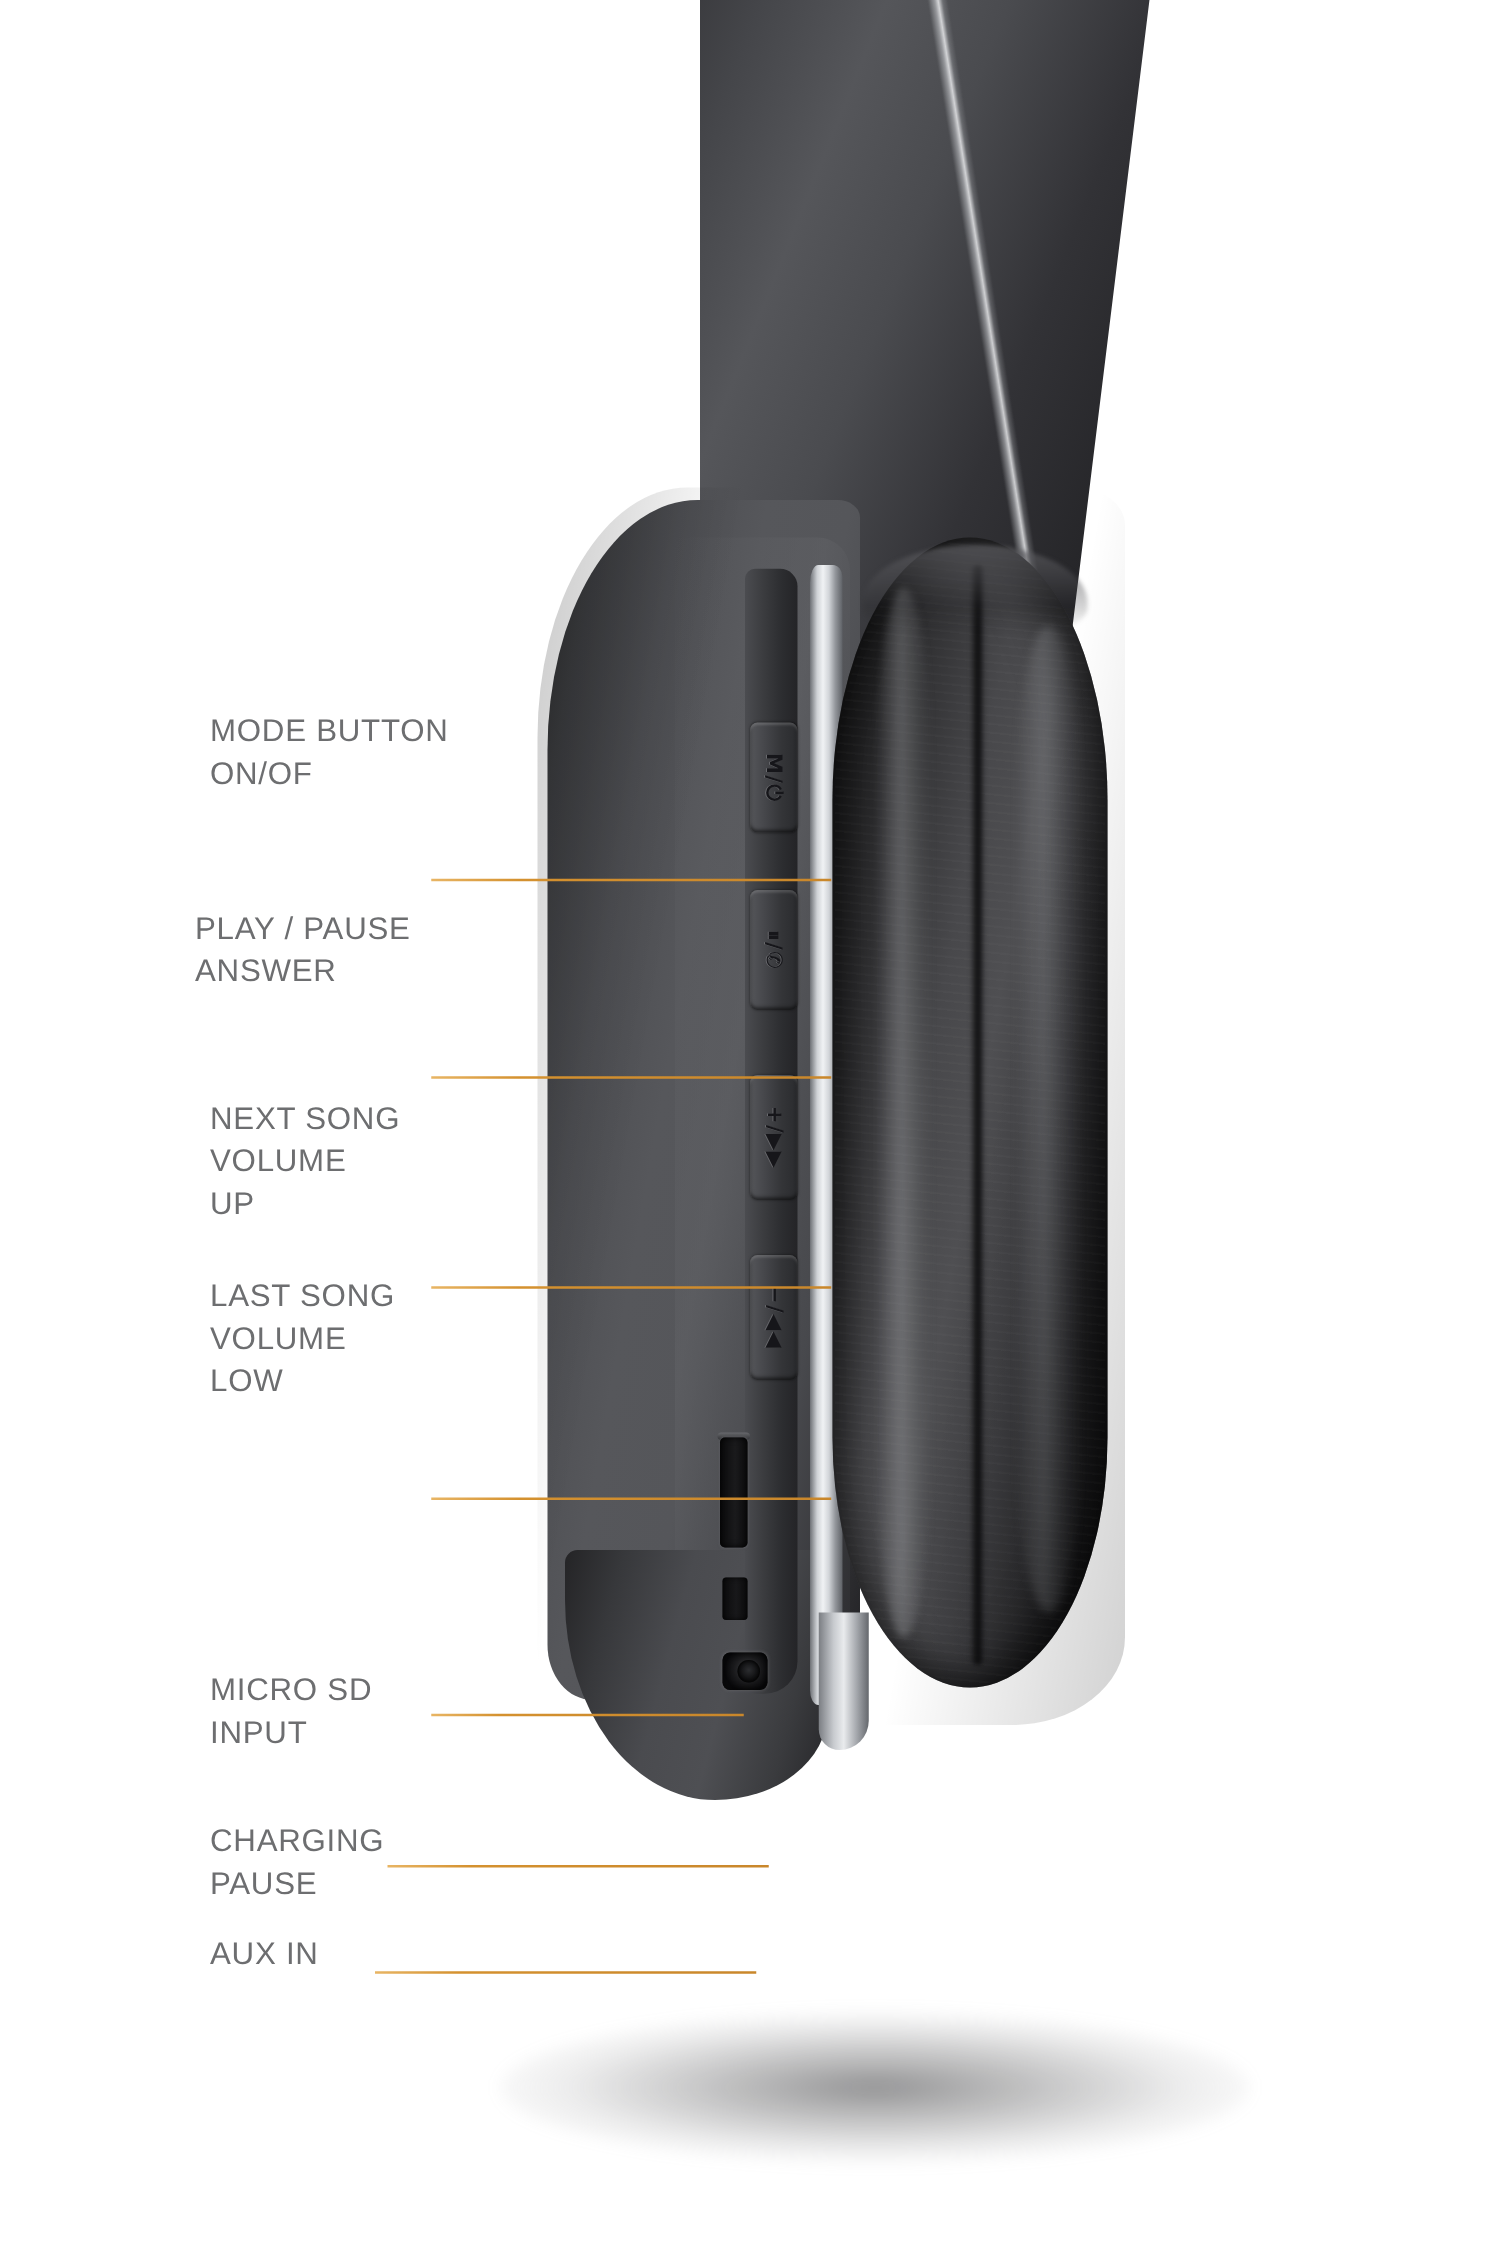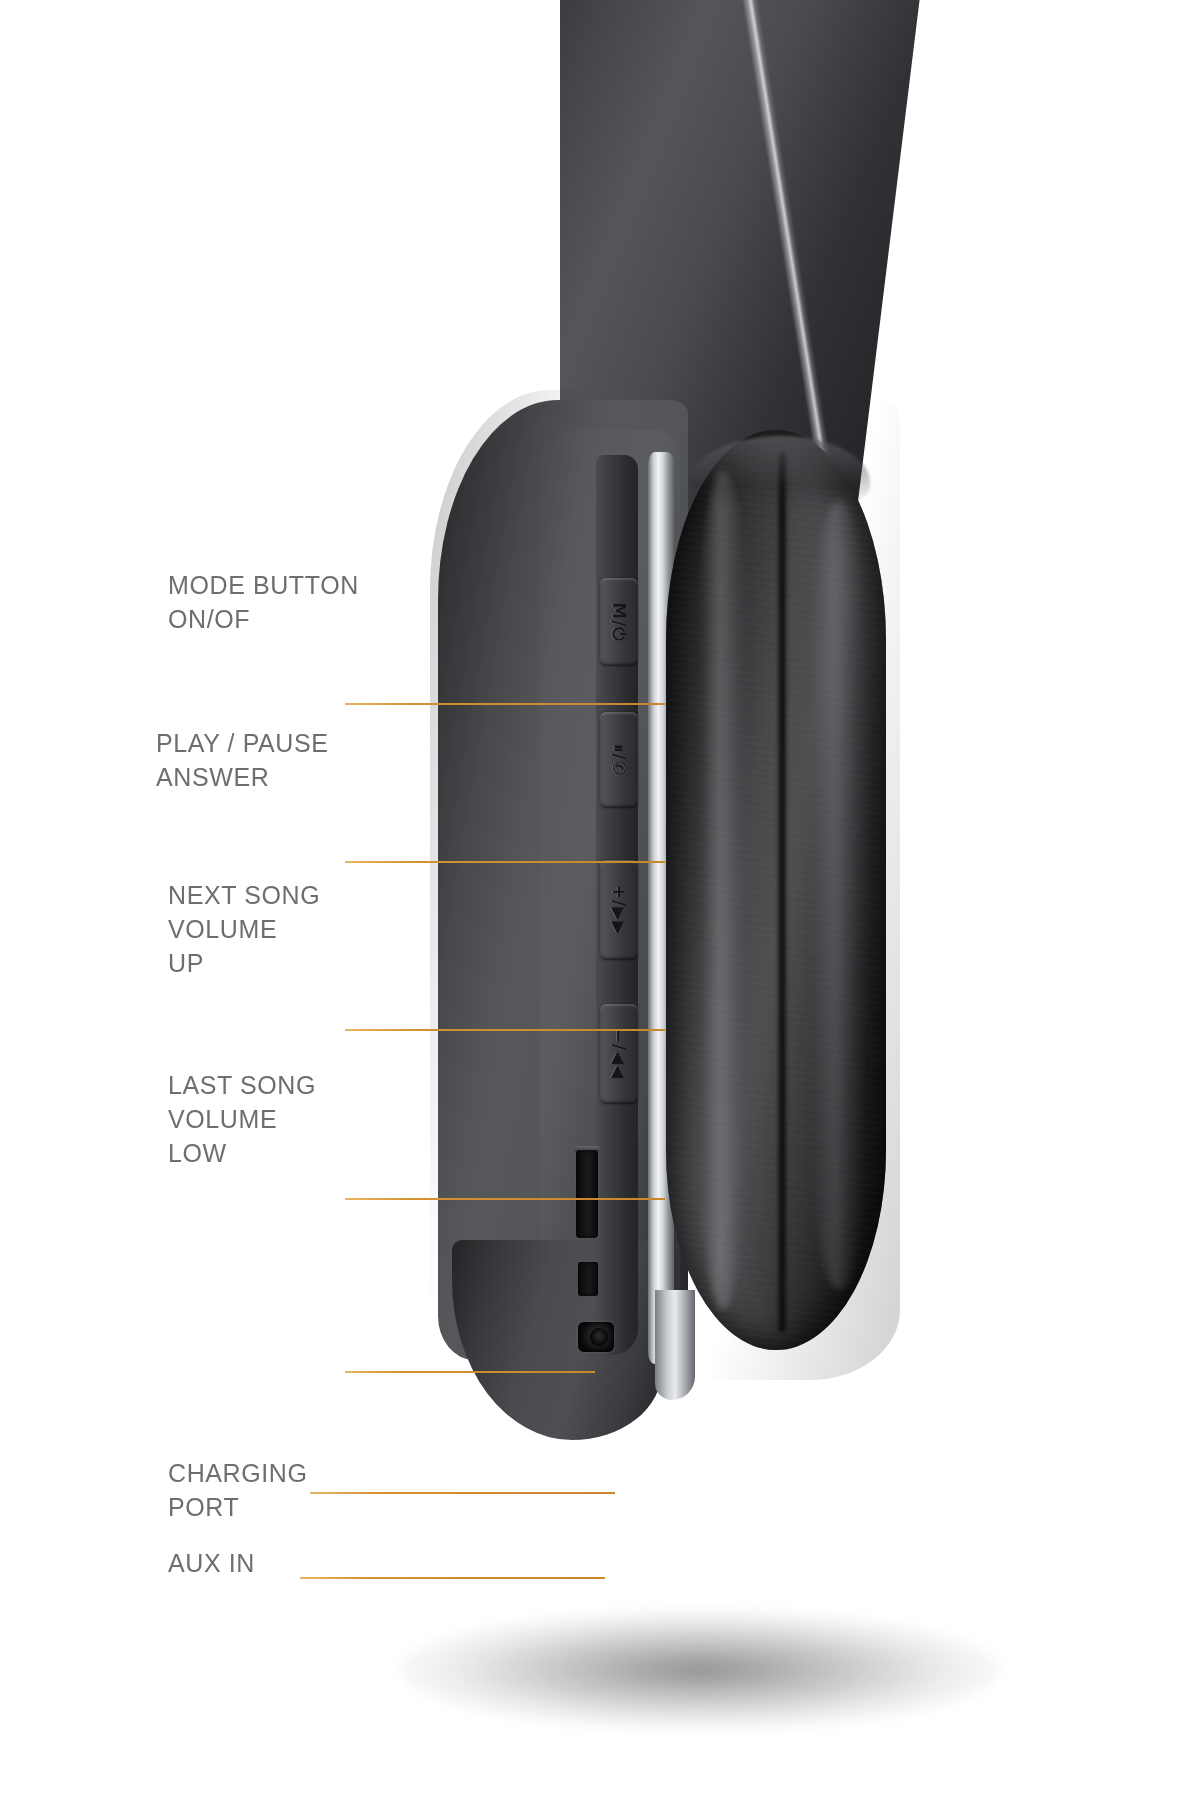--- a/index.html
+++ b/index.html
@@ -382,32 +382,36 @@
   </div>
   <div class="leader" style="left:345px; top:861px; width:320px;"></div>
 
   <div class="callout" style="left:168px; top:878px;">
     <div class="txt">NEXT SONG
 VOLUME
 UP</div>
   </div>
   <div class="leader" style="left:345px; top:1029px; width:320px;"></div>
 
-  <div class="callout" style="left:168px; top:1020px;margin-top:48px;">
+  <div class="callout" style="left:168px; top:1020px;">
     <div class="txt">LAST SONG
 VOLUME
 LOW</div>
   </div>
   <div class="leader" style="left:345px; top:1198px; width:320px;"></div>
 
+  <div class="callout" style="left:168px; top:1335px;">
+    <div class="txt">MICRO SD
+INPUT</div>
+  </div>
   <div class="leader" style="left:345px; top:1371px; width:250px;"></div>
 
   <div class="callout" style="left:168px; top:1456px;">
     <div class="txt">CHARGING
-PORT</div>
+PAUSE</div>
   </div>
   <div class="leader" style="left:310px; top:1492px; width:305px;"></div>
 
   <div class="callout" style="left:168px; top:1546px;">
     <div class="txt">AUX IN</div>
   </div>
   <div class="leader" style="left:300px; top:1577px; width:305px;"></div>
 
 </div>
 

